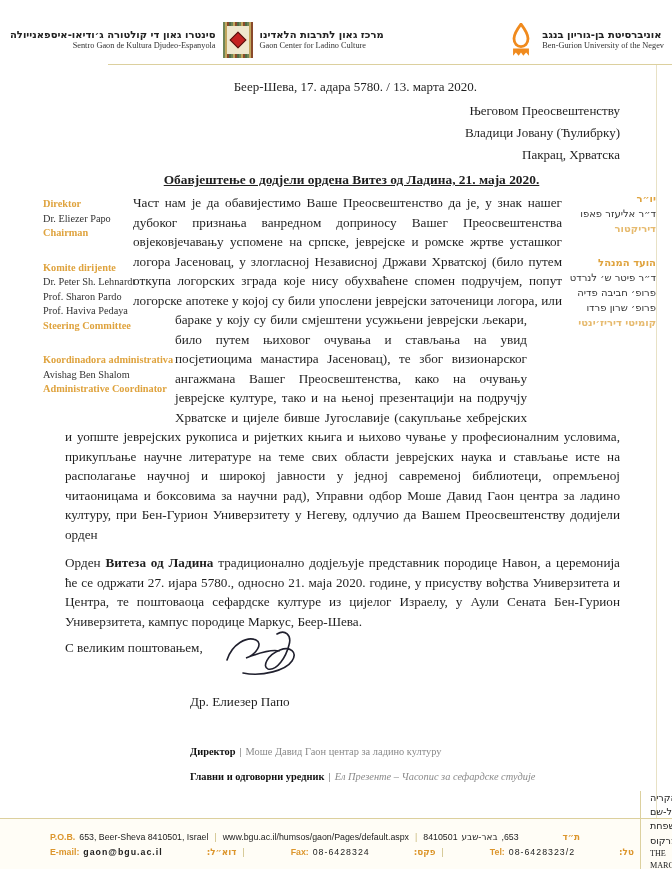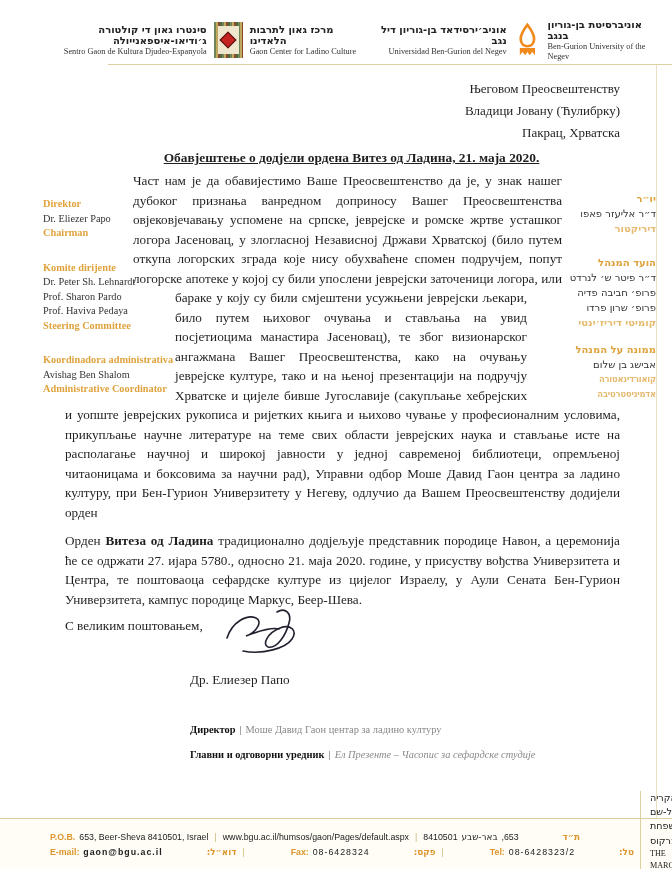--- a/index.html
+++ b/index.html
@@ -93,24 +93,20 @@
           <div class="gaon-diamond"></div>
         </div>
       </div>
       <div class="hblock ltrtxt">
         <span class="he-line he">מרכז גאון לתרבות הלאדינו</span>
         <span class="lat-line">Gaon Center for Ladino Culture</span>
       </div>
     </div>
 
     <div class="hgroup">
-      <div class="hblock">
-        <span class="he-line he">אוניב׳ירסידאד בן-גוריון דיל נגב</span>
-        <span class="lat-line">Universidad Ben-Gurion del Negev</span>
-      </div>
       <svg class="bgu-logo" width="28" height="34" viewBox="0 0 60 72">
         <path d="M30 2 C21 14 15 23 15 33 C15 44 22 50 30 50 C38 50 45 44 45 33 C45 23 39 14 30 2 Z" fill="none" stroke="#F08A1D" stroke-width="6"></path>
         <path d="M13 54 H47 V70 L41 63 L35 70 L30 63 L25 70 L19 63 L13 70 Z" fill="#F08A1D"></path>
       </svg>
       <div class="hblock ltrtxt">
         <span class="he-line he">אוניברסיטת בן-גוריון בנגב</span>
         <span class="lat-line">Ben-Gurion University of the Negev</span>
       </div>
     </div>
   </div>
@@ -144,28 +140,24 @@
       <div class="sb-dark">ד״ר אליעזר פאפו</div>
       <div class="accent-light">דיריקטור</div>
     </div>
     <div class="grp g2">
       <div class="accent">הועד המנהל</div>
       <div class="sb-dark">ד״ר פיטר ש׳ לנרדט</div>
       <div class="sb-dark">פרופ׳ חביבה פדיה</div>
       <div class="sb-dark">פרופ׳ שרון פרדו</div>
       <div class="accent-light">קומיטי דיריז׳ינטי</div>
     </div>
-    <div class="grp">
-      <div class="accent">ממונה על המנהל</div>
-      <div class="sb-dark">אבישג בן שלום</div>
-      <div class="accent-light sb-small">קואורדינאטורה אדמיניסטרטיבה</div>
-    </div>
   </div>
 
   <div class="letter">
+    <div class="date">Беер-Шева, 17. адара 5780. / 13. марта 2020.</div>
 
     <div class="recipient">
       <div>Његовом Преосвештенству</div>
       <div>Владици Јовану (Ћулибрку)</div>
       <div>Пакрац, Хрватска</div>
     </div>
 
     <div class="title">Обавјештење о додјели ордена Витез од Ладина, 21. маја 2020.</div>
 
     <div class="p1">

